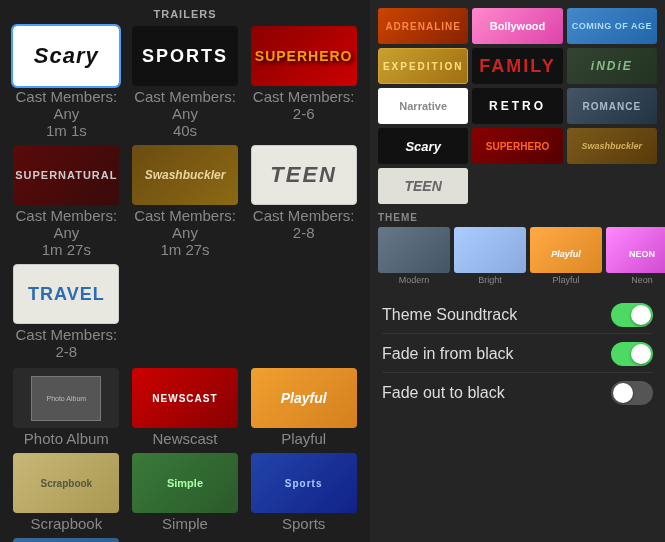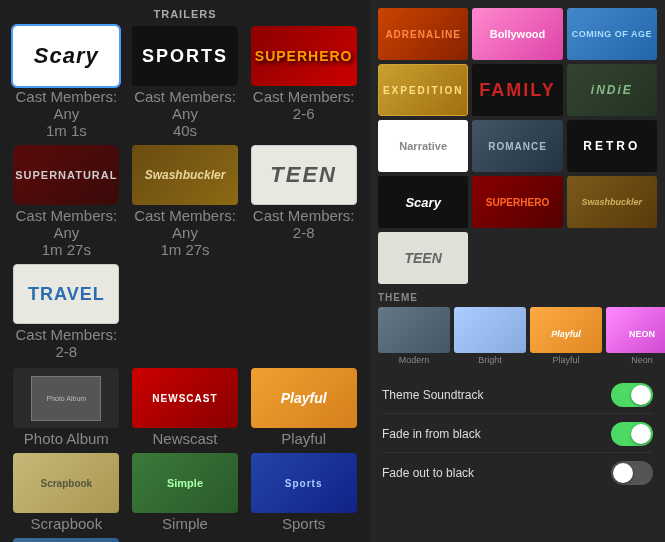--- a/index.html
+++ b/index.html
@@ -117,21 +117,20 @@
       color: #ff9900;
       letter-spacing: 1px;
       text-transform: uppercase;
       text-shadow: 2px 2px 4px #000;
     }
     .thumb-supernatural {
       background: linear-gradient(135deg, #5a0a0a 0%, #3a0a0a 100%);
       display: flex;
       align-items: center;
       justify-content: center;
-      border-radius: 8px;
     }
     .thumb-supernatural-text {
       font-size: 11px;
       font-weight: 700;
       color: #ccc;
       letter-spacing: 1px;
       text-transform: uppercase;
     }
     .thumb-swashbuckler {
       background: linear-gradient(135deg, #6b4c11 0%, #8b6914 100%);
@@ -234,21 +233,21 @@
     
     .trailer-grid {
       display: grid;
       grid-template-columns: repeat(3, 1fr);
       gap: 4px;
       padding: 8px 8px 4px;
       flex-shrink: 0;
     }
 
     .trailer-thumb {
-      height: 52px;
+      height: 36px;
       border-radius: 3px;
       cursor: pointer;
       display: flex;
       align-items: center;
       justify-content: center;
       font-weight: 700;
       font-size: 11px;
       position: relative;
       overflow: hidden;
     }
@@ -341,21 +340,21 @@
       align-items: center;
       justify-content: space-between;
       padding: 6px 0;
       border-bottom: 1px solid #333;
     }
     .toggle-row:last-child {
       border-bottom: none;
     }
 
     .toggle-label {
-      font-size: 12px;
+      font-size: 16px;
       color: #ddd;
       text-align: right;
     }
 
     .toggle-switch {
       width: 42px;
       height: 24px;
       border-radius: 12px;
       background: #555;
       position: relative;
@@ -496,22 +495,22 @@
 <div class="right-panel">
 
   <div class="trailer-grid">
     <div class="trailer-thumb tt-adrenaline">ADRENALINE</div>
     <div class="trailer-thumb tt-bollywood">Bollywood</div>
     <div class="trailer-thumb tt-comingofage">Coming Of Age</div>
     <div class="trailer-thumb tt-expedition">EXPEDITION</div>
     <div class="trailer-thumb tt-family">FAMILY</div>
     <div class="trailer-thumb tt-indie">iNDiE</div>
     <div class="trailer-thumb tt-narrative">Narrative</div>
+    <div class="trailer-thumb tt-retro">RETRO</div>
     <div class="trailer-thumb tt-romance">ROMANCE</div>
-    <div class="trailer-thumb tt-retro">RETRO</div>
     <div class="trailer-thumb tt-scary2">Scary</div>
     <div class="trailer-thumb tt-superhero2">SUPERHERO</div>
     <div class="trailer-thumb tt-swashbuckler2">Swashbuckler</div>
     <div class="trailer-thumb tt-teen2">TEEN</div>
   </div>
 
   <div class="theme-section-label">THEME</div>
   <div class="theme-scroll">
     <div class="theme-item">
       <div class="theme-th th-modern">

